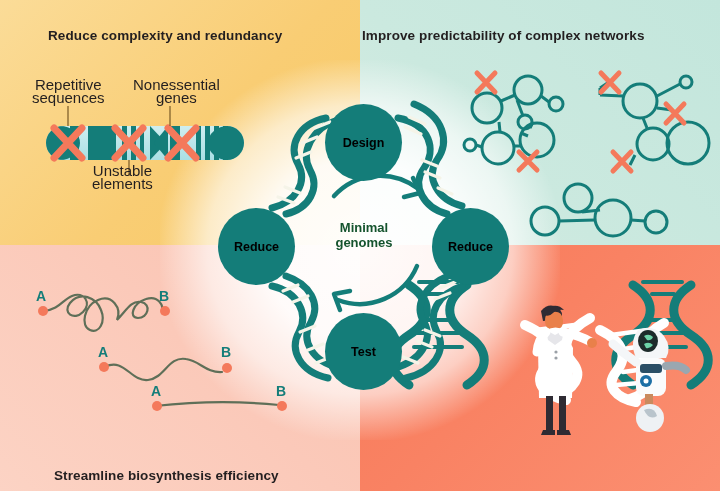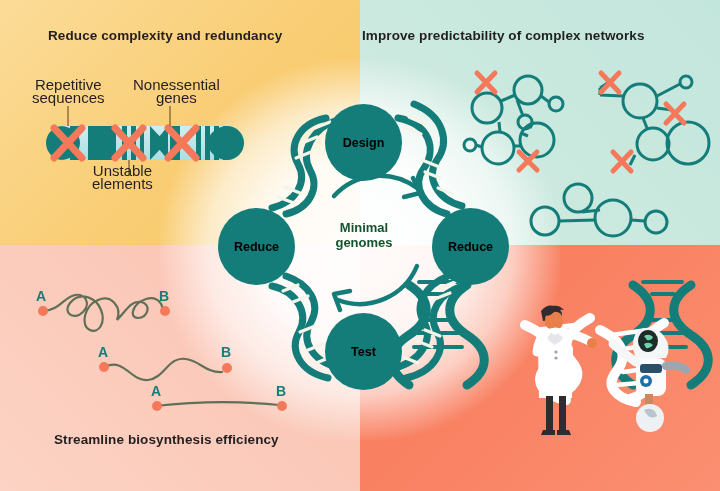--- a/index.html
+++ b/index.html
@@ -13,21 +13,21 @@
   #q-br{left:360px;top:245px;background:linear-gradient(315deg,#fb8f71 0%,#f98263 55%,#f87a59 100%);}
 
   .glow{position:absolute;left:160px;top:60px;width:400px;height:380px;
         background:radial-gradient(ellipse at 50% 50%,rgba(255,255,255,.97) 0%,rgba(255,255,255,.93) 34%,rgba(255,255,255,.62) 54%,rgba(255,255,255,0) 72%);
         pointer-events:none;}
 
   .panel-title{position:absolute;font-weight:bold;color:#231f20;font-size:13.5px;
                letter-spacing:.1px;white-space:nowrap;}
   #t-tl{left:48px;top:28px;}
   #t-tr{left:362px;top:28px;}
-  #t-bl{left:54px;top:432px;}
+  #t-bl{left:54px;top:468px;}
   #t-br{left:428px;top:448px;}
 
   .anno{position:absolute;color:#231f20;font-size:15px;line-height:13px;text-align:center;white-space:pre;}
   #a-rep{left:32px;top:78px;}
   #a-non{left:133px;top:78px;}
   #a-uns{left:92px;top:164px;}
 
   .node-label{position:absolute;color:#000000;font-weight:bold;font-size:12.5px;
               text-align:center;width:100%;pointer-events:none;}
   .cyc-node{position:absolute;border-radius:50%;background:#147d79;

